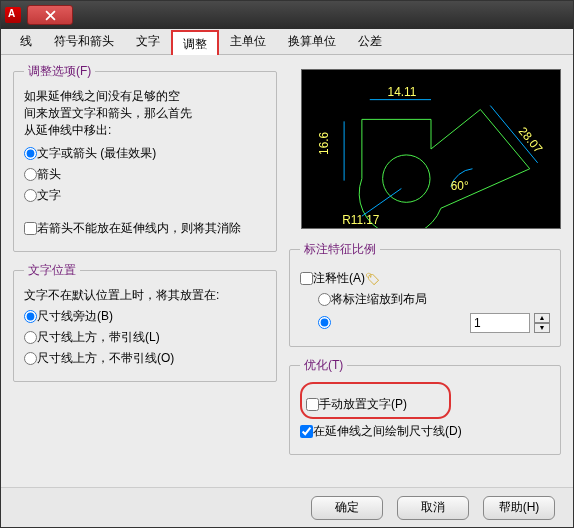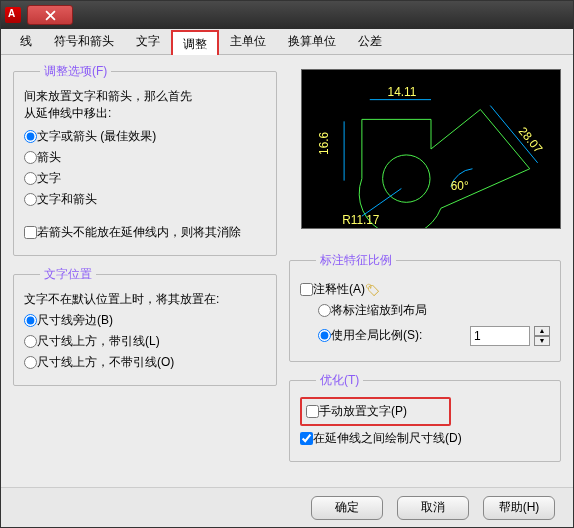--- a/index.html
+++ b/index.html
@@ -8,30 +8,30 @@
 .titlebar { height: 28px; background: linear-gradient(#4a4a4a,#2a2a2a); display: flex; align-items: center; padding: 0 4px; color: #fff; }
 .titlebar .appicon { width: 16px; height: 16px; background: linear-gradient(#d00,#a00); border-radius: 2px; margin-right: 6px; position: relative; }
 .titlebar .appicon::after { content:"A"; color:#fff; font-size:10px; position:absolute; left:3px; top:1px; font-weight:bold; }
 .titlebar .title { flex: 1; }
 .titlebar .closebtn { width: 46px; height: 20px; background: linear-gradient(#e05a5a,#c33a3a); border: 1px solid #8a1f1f; border-radius: 3px; display:flex; align-items:center; justify-content:center; color:#fff; font-size:13px; }
 .tabs { height: 26px; display:flex; align-items:flex-end; padding: 4px 8px 0 8px; background:#e8e8e8; border-bottom:1px solid #bbb; }
 .tab { padding: 4px 10px; border:1px solid transparent; border-bottom:none; cursor:default; }
 .tab.active { background:#fff; border:2px solid #d33; border-bottom: none; position:relative; top:3px; }
 .tabcontent { flex:1; background:#ececec; padding: 8px 12px 8px 12px; position:relative; }
 fieldset.group { border:1px solid #bbb; border-radius:2px; padding: 8px 10px 10px 10px; margin-bottom: 10px; }
-fieldset.group > legend { color:#8b5cf6; padding: 0 4px; margin-left: 16px; }
+fieldset.group > legend { color:#701a75; padding: 0 4px; }
 .row { display:flex; align-items:center; margin: 3px 0; gap:4px; }
 label.radio, label.check { display:flex; align-items:center; margin: 4px 0; }
 input[type=radio], input[type=checkbox] { margin:0; }
 .cols { display:flex; gap:12px; }
 .leftcol { flex:1; }
 .rightcol { width: 272px; }
-.preview { width: 260px; height: 160px; background:#000; border:1px solid #666; position:relative; margin:6px 0 23px auto; }
+.preview { width: 260px; height: 160px; background:#000; border:1px solid #666; position:relative; margin:6px 0 12px auto; }
 .preview svg { width:100%; height:100%; }
-.red-outline { border:2px solid #d33 !important; padding:4px 42px 4px 4px; display:inline-block; border-radius:2px; }
+.red-outline { border:2px solid #d33 !important; padding:12px 42px 4px 4px; display:inline-block; border-radius:13px; }
 .spin { display:flex; align-items:center; gap:4px; }
 .spin input { width:60px; height:20px; padding:1px 3px; border:1px solid #999; }
 .spinbtns { display:flex; flex-direction:column; }
 .spinbtns button { width:16px; height:10px; font-size:7px; line-height:7px; border:1px solid #888; background:#eee; padding:0; }
 .footer { height:40px; display:flex; justify-content:flex-end; align-items:center; gap:14px; padding: 0 18px; border-top:1px solid #ccc; background:#e8e8e8; }
 .btn { min-width:72px; height:24px; border:1px solid #888; background:linear-gradient(#fafafa,#ddd); border-radius:6px; padding:2px 12px; }
 </style>
 </head>
 <body>
 
@@ -53,37 +53,34 @@
     <div class="tab">主单位</div>
     <div class="tab">换算单位</div>
     <div class="tab">公差</div>
   </div>
 
   <div class="tabcontent">
     <div class="cols">
       <div class="leftcol">
         <fieldset class="group">
           <legend>调整选项(F)</legend>
+          <div>如果延伸线之间没有足够的空</div>
           <div>间来放置文字和箭头，那么首先</div>
           <div style="margin-bottom:6px;">从延伸线中移出:</div>
           <label class="radio">
               <input type="radio" name="ao" checked="" style="">
               <span>文字或箭头 (最佳效果)</span>
             </label>
           <label class="radio">
               <input type="radio" name="ao" style="">
               <span>箭头</span>
             </label>
           <label class="radio">
               <input type="radio" name="ao" style="">
               <span>文字</span>
-            </label>
-          <label class="radio">
-              <input type="radio" name="ao" style="">
-              <span>文字和箭头</span>
             </label>
           <div style="height:8px;"></div>
           <label class="check">
               <input type="checkbox" style="">
               <span>若箭头不能放在延伸线内，则将其消除</span>
             </label>
         </fieldset>
 
         <fieldset class="group">
           <legend>文字位置</legend>
@@ -135,21 +132,20 @@
               <span style="color:#c90;">🏷</span>
             </label>
           <div style="padding-left:18px;">
             <label class="radio">
                 <input type="radio" name="sc" style="">
                 <span>将标注缩放到布局</span>
               </label>
             <div class="row">
               <label class="radio" style="flex:1;">
                   <input type="radio" name="sc" checked="" style="">
-                  <span>使用全局比例(S):</span>
                 </label>
               <div class="spin">
                 <input type="text" value="1" style="">
                 <div class="spinbtns">
                   <button>▲</button>
                   <button>▼</button>
                 </div>
               </div>
             </div>
           </div>

